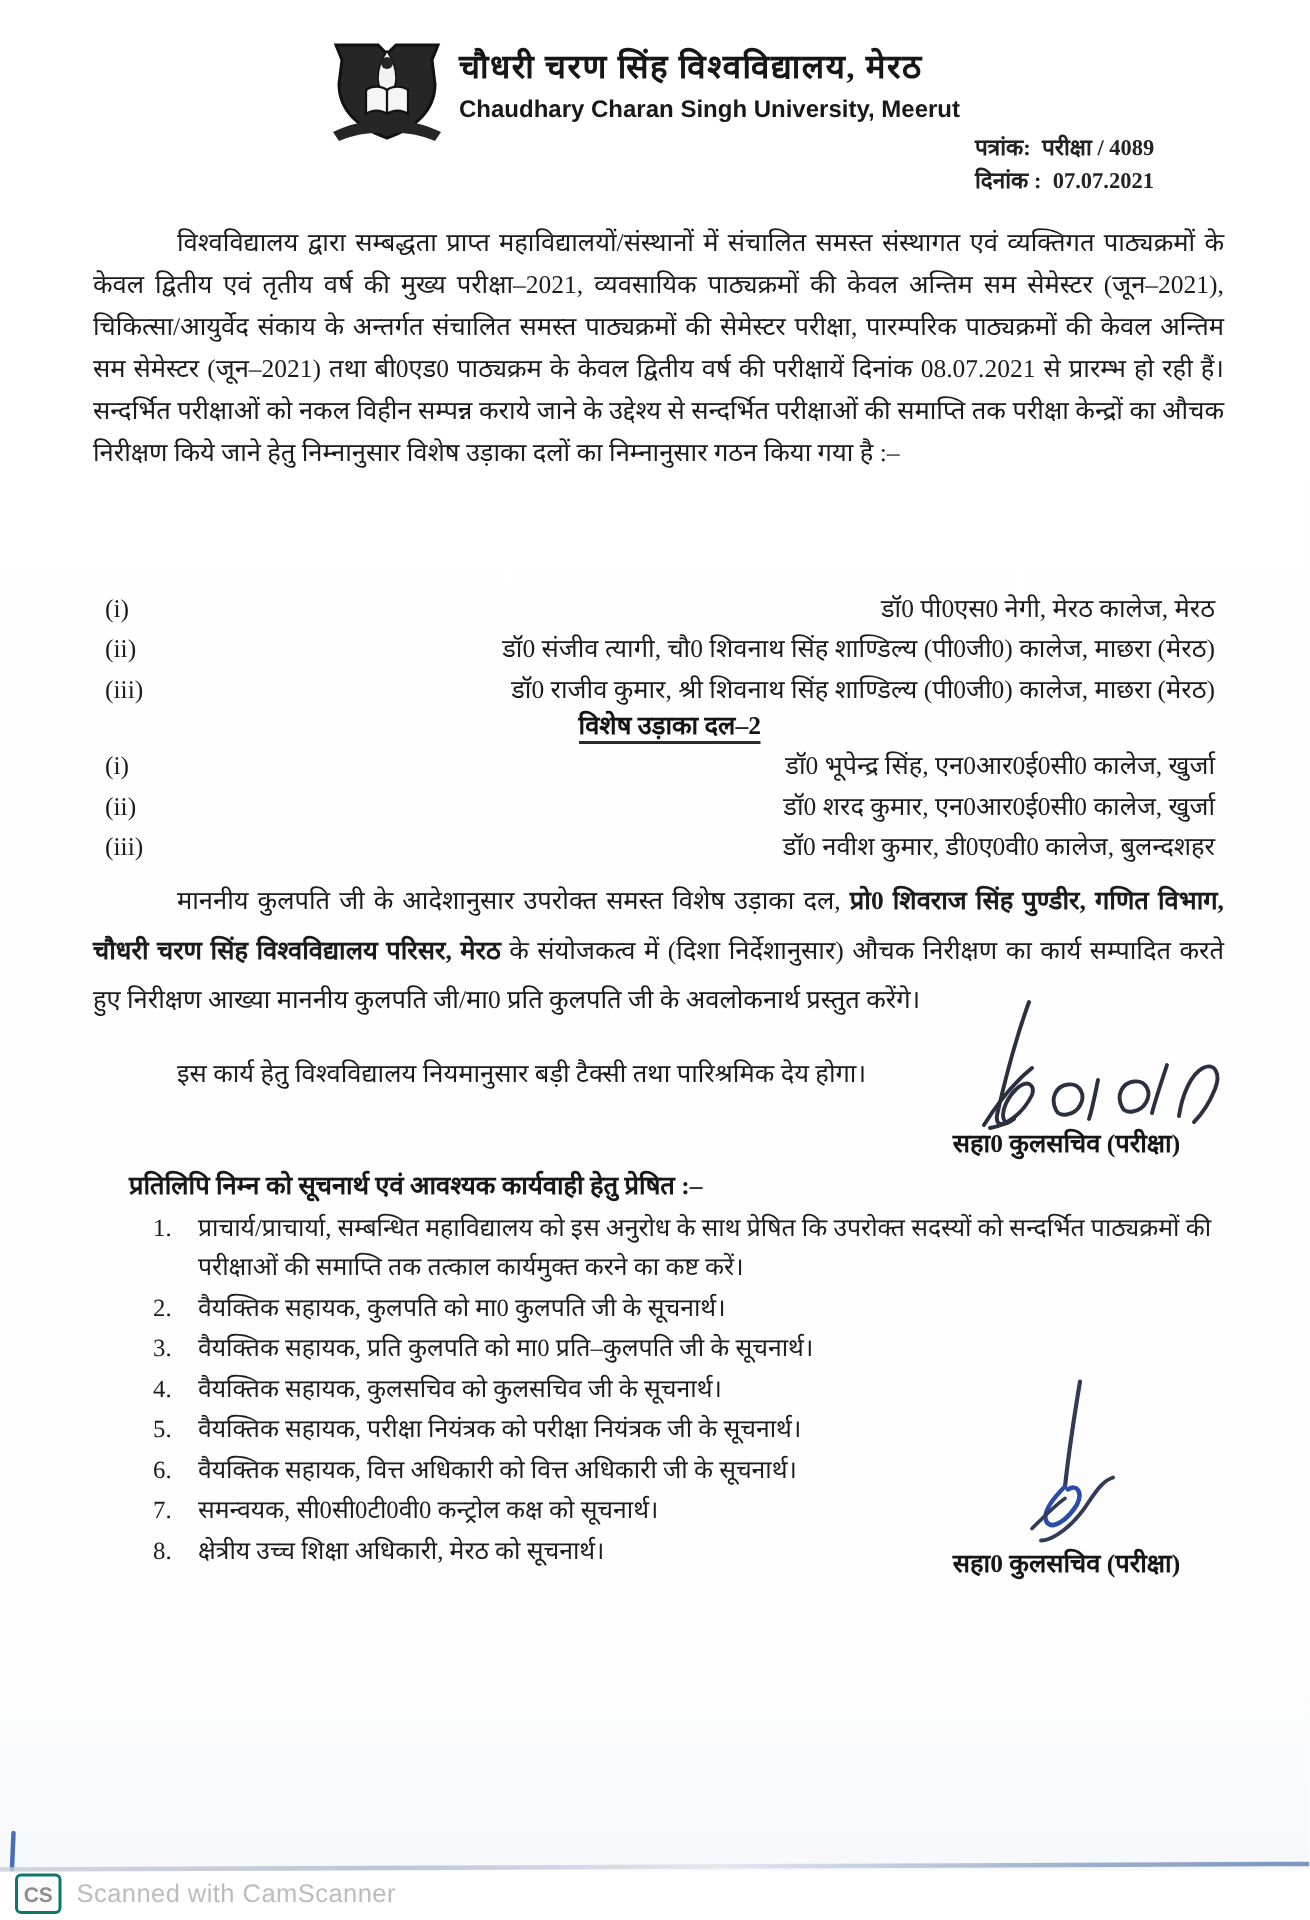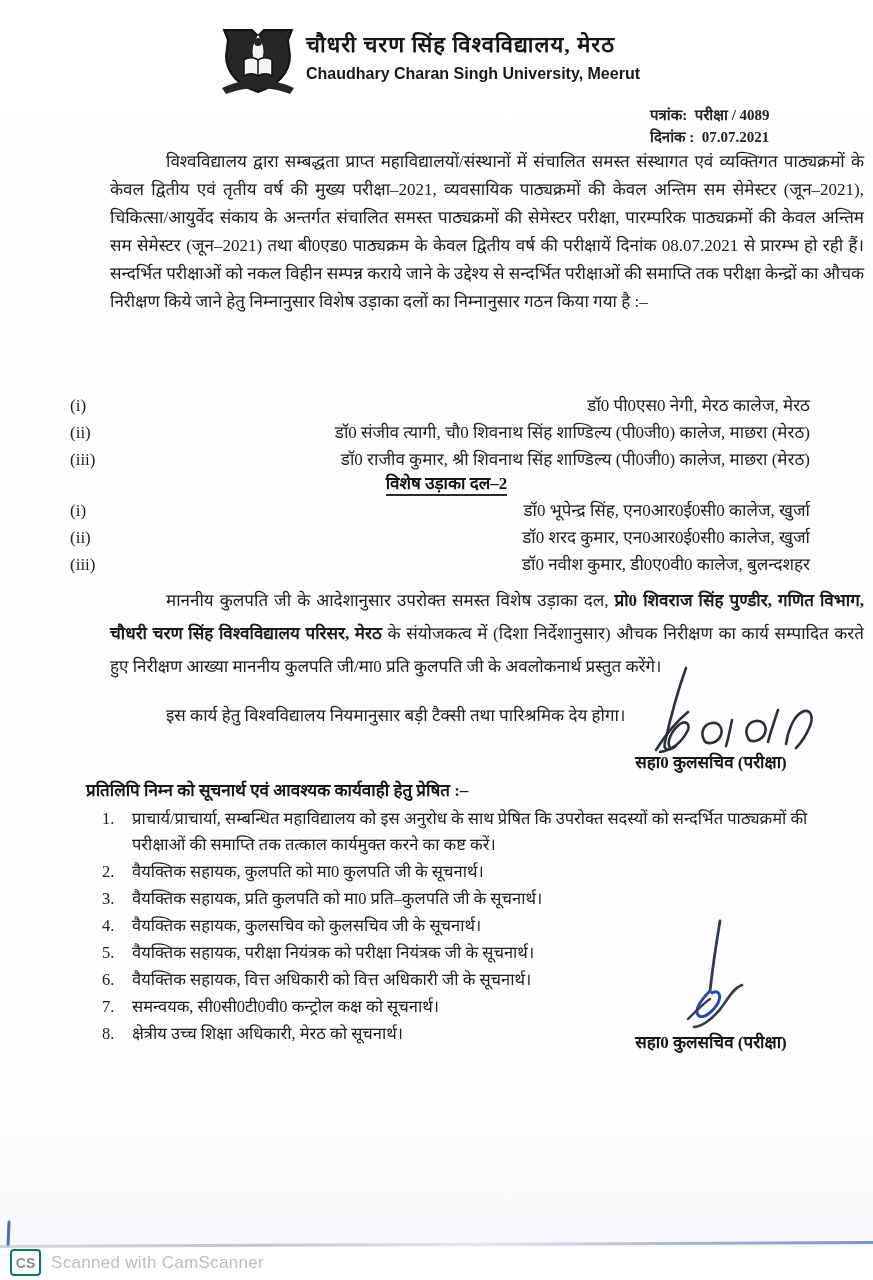--- a/index.html
+++ b/index.html
@@ -13,33 +13,33 @@
   .page{
     position:absolute;left:0;top:0;width:873px;height:1247px;
     background:linear-gradient(180deg,#ffffff 0%,#fdfdfd 90%,#f6f8fb 100%);
     padding-left:20px;
   }
   
   .crest{position:absolute;left:218px;top:26px;width:80px;height:74px;}
   .univ-names{position:absolute;left:306px;top:28px;width:480px;}
   .univ-hi{font-size:22px;font-weight:bold;letter-spacing:1px;color:#161616;}
   .univ-en{font-size:16px;font-weight:bold;margin-top:7px;color:#181818;font-family:"Liberation Sans","DejaVu Sans",sans-serif;}
-  .ref-block{position:absolute;left:650px;top:104px;font-size:15px;font-weight:bold;line-height:22px;color:#222;}
+  .ref-block{position:absolute;left:650px;top:88px;font-size:15px;font-weight:bold;line-height:22px;color:#222;}
   .ref-row span{display:inline-block;}
   .doc-title{
     position:absolute;left:0;top:104px;width:100%;text-align:center;
     font-size:19px;font-weight:bold;color:#151515;
   }
   .doc-title .u{border-bottom:2px solid #2a2a2a;padding-bottom:2px;}
   
   .para{
     position:absolute;left:62px;width:754px;
     font-size:17px;color:#1b1b1b;text-align:justify;font-weight:500;
   }
-  .para.indent{text-indent:56px;margin-left:48px;}
+  .para.indent{text-indent:56px;}
   #para1{top:148px;line-height:28px;}
   #para2{top:584px;line-height:33px;}
   #para3{top:702px;line-height:28px;width:620px;}
   .bold-inline{font-weight:bold;}
   .team-head{
     position:absolute;left:0;width:100%;text-align:center;
     font-size:17px;font-weight:bold;color:#141414;
   }
   .team-head .u{border-bottom:2px solid #2a2a2a;padding-bottom:1px;}
   #team1-head{top:366px;}

